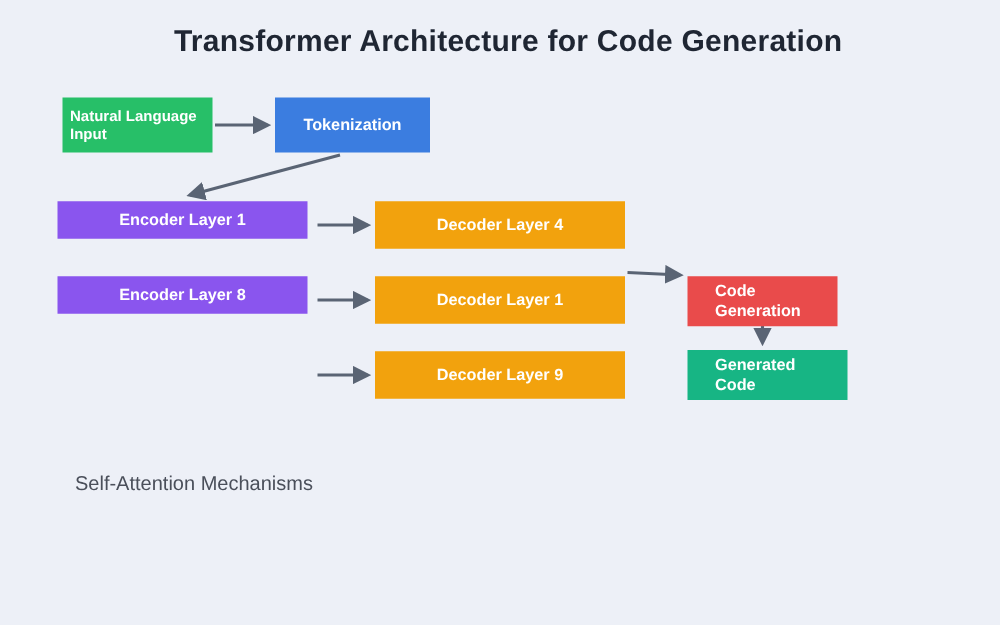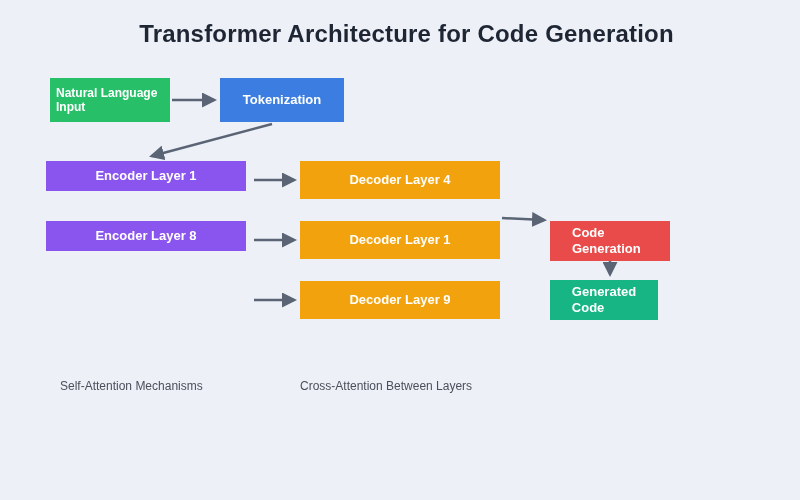--- a/index.html
+++ b/index.html
@@ -55,25 +55,25 @@
   .teal   { background: #17b584; }
 
   .nli        { left: 50px;  top: 78px;  width: 120px; height: 44px; font-size: 12px; padding: 0 6px; }
   .tok        { left: 220px; top: 78px;  width: 124px; height: 44px; }
   .enc        { left: 46px;  width: 200px; height: 30px; }
   .dec        { left: 300px; width: 200px; height: 38px; }
   .row1       { top: 161px; }
   .row2       { top: 221px; }
   .row3       { top: 281px; }
   .codegen    { left: 550px; top: 200px; width: 120px; height: 40px; padding: 0 22px; margin-top: 21px; }
-  .gencode    { left: 550px; top: 280px; width: 108px; height: 40px; padding: 0 22px; }
+  .gencode    { left: 550px; top: 280px; width: 128px; height: 40px; padding: 0 22px; }
 
   .annotation {
     position: absolute;
-    font-size: 12px;
+    font-size: 16px;
     font-weight: 400;
     color: #4a4f5a;
   }
   .ann-self  { left: 60px;  top: 379px; }
   .ann-cross { left: 300px; top: 379px; }
 </style>
 </head>
 <body>
 
 <div class="canvas">
@@ -122,15 +122,14 @@
 
   <div class="node red codegen">
     <span>Code Generation</span>
   </div>
 
   <div class="node teal gencode">
     <span>Generated Code</span>
   </div>
 
   <div class="annotation ann-self">Self-Attention Mechanisms</div>
-  <div class="annotation ann-cross">Cross-Attention Between Layers</div>
 
 </div>
 
 </body></html>

